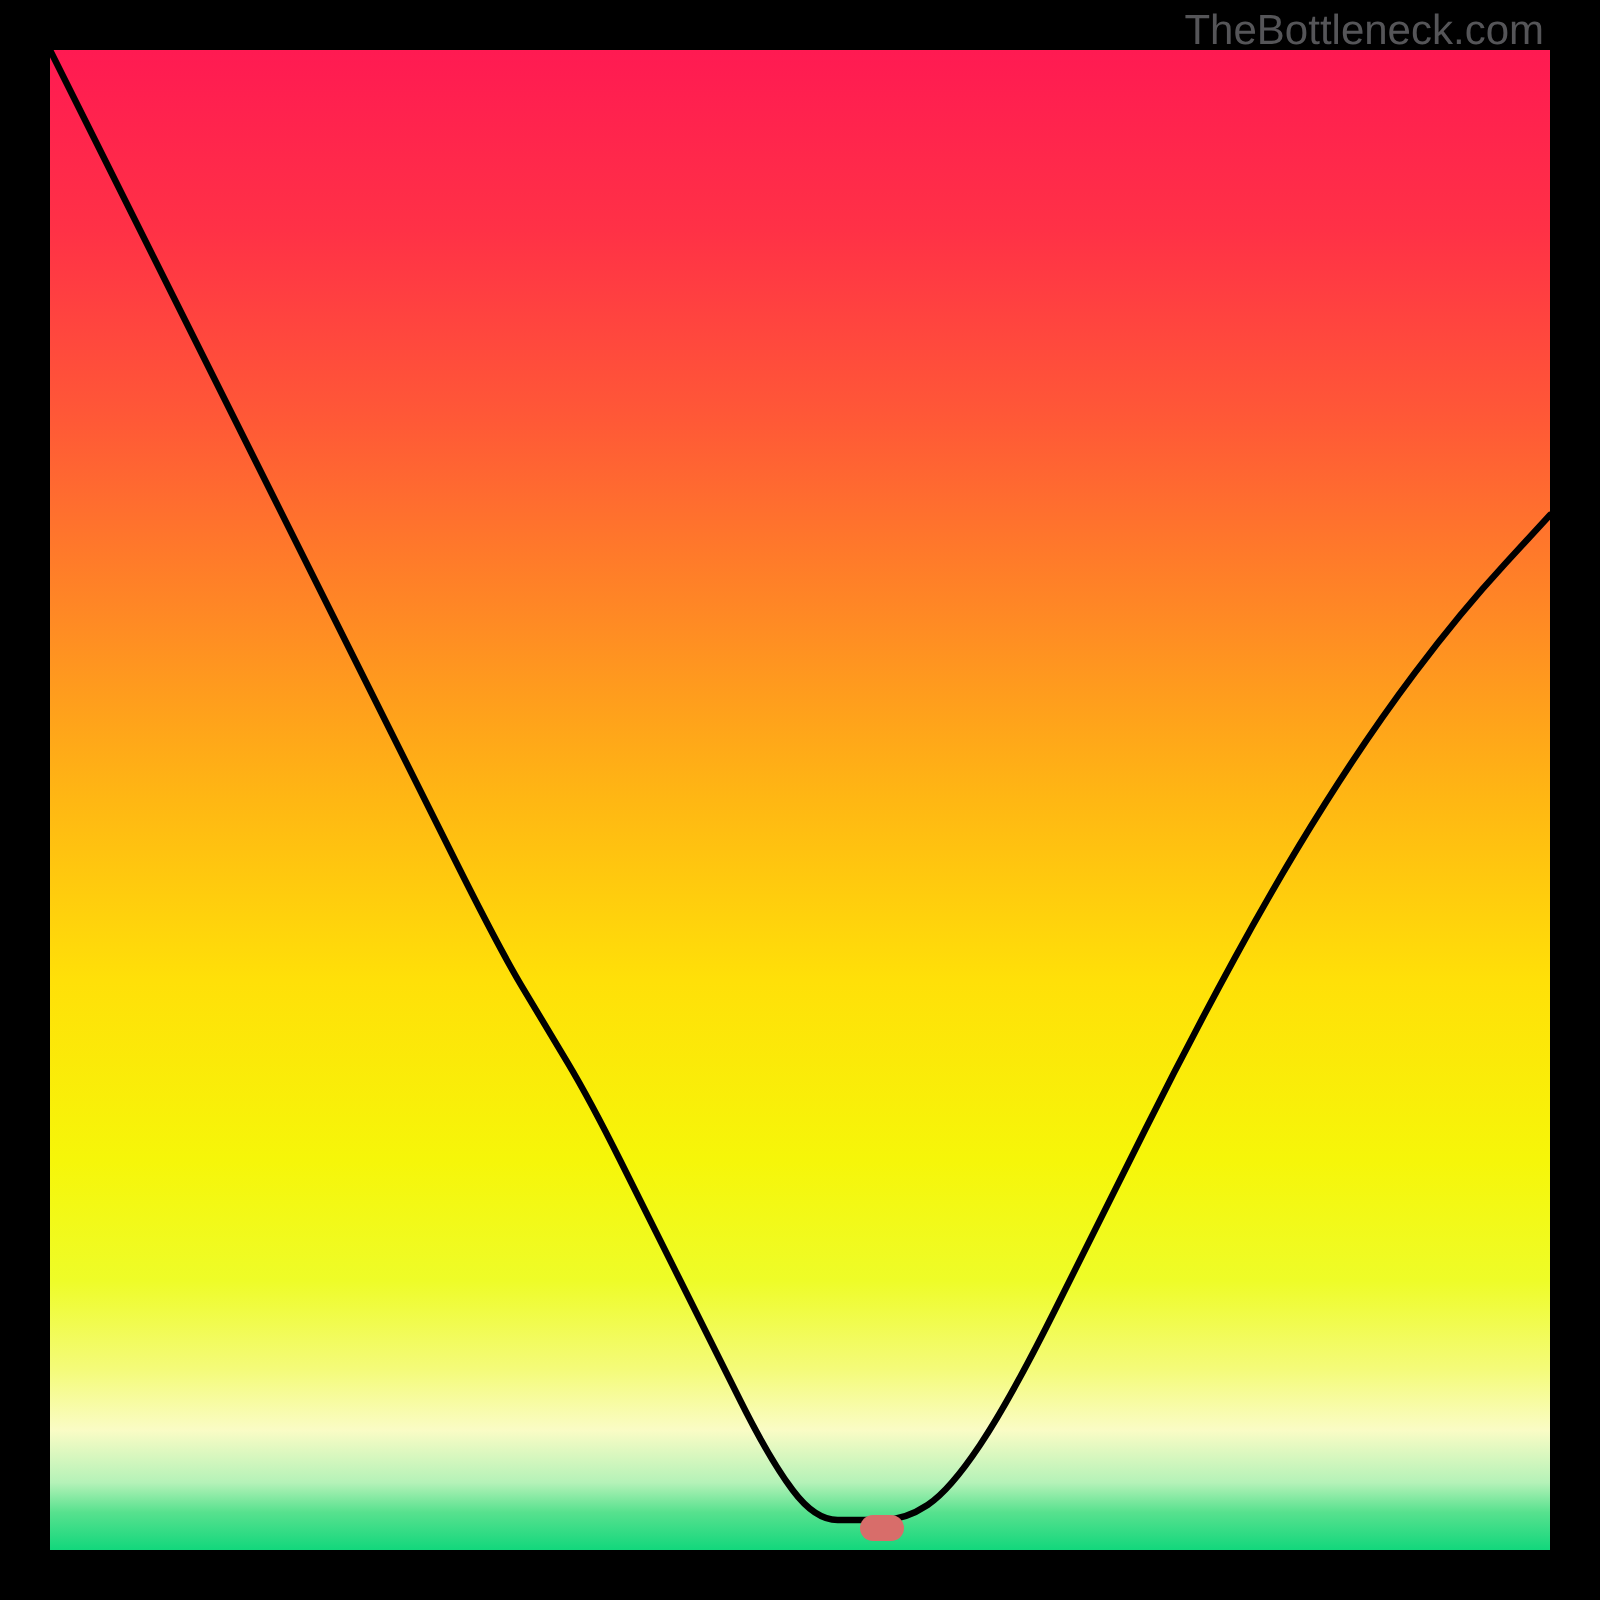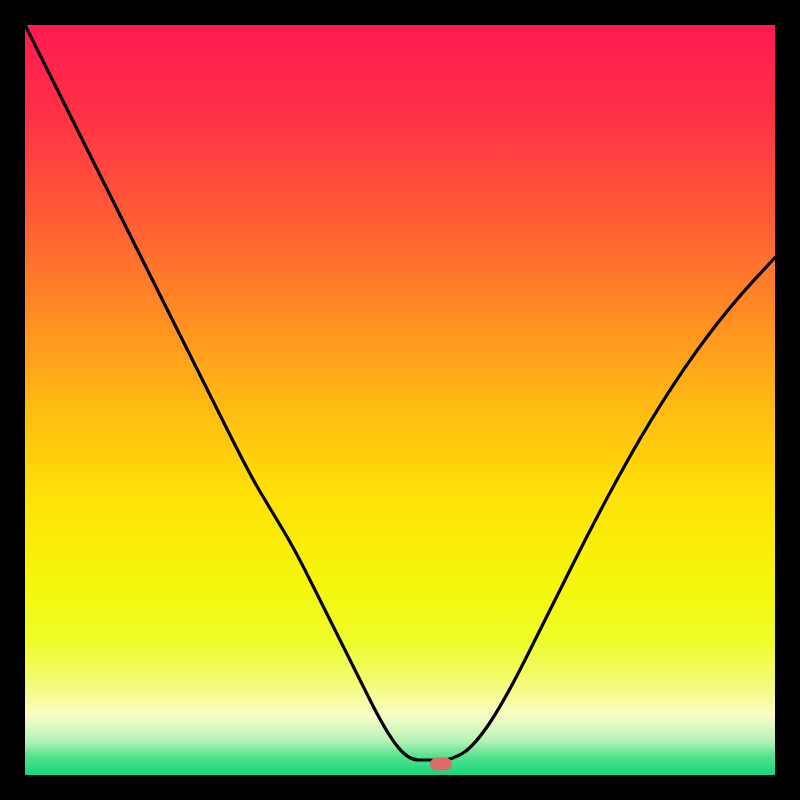--- a/index.html
+++ b/index.html
@@ -55,20 +55,21 @@
     background: #d86d6a;
     border-radius: 7px;
     transform: translate(-50%, -50%);
   }
 </style>
 </head>
 <body>
 
 <div class="frame">
 
+  <div class="watermark">TheBottleneck.com</div>
 
   <div class="plot-area">
 
     <svg class="gradient-bg" viewBox="0 0 750 750" preserveAspectRatio="none">
       <defs>
         <linearGradient id="bg-grad" x1="0" y1="0" x2="0" y2="1">
             <stop offset="0%" stop-color="#ff1a52"></stop>
             <stop offset="12%" stop-color="#ff3146"></stop>
             <stop offset="25%" stop-color="#ff5a36"></stop>
             <stop offset="38%" stop-color="#ff8a24"></stop>

